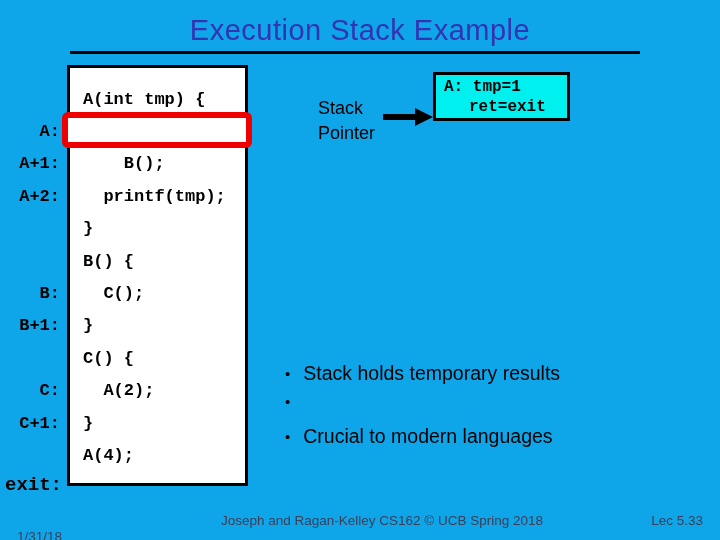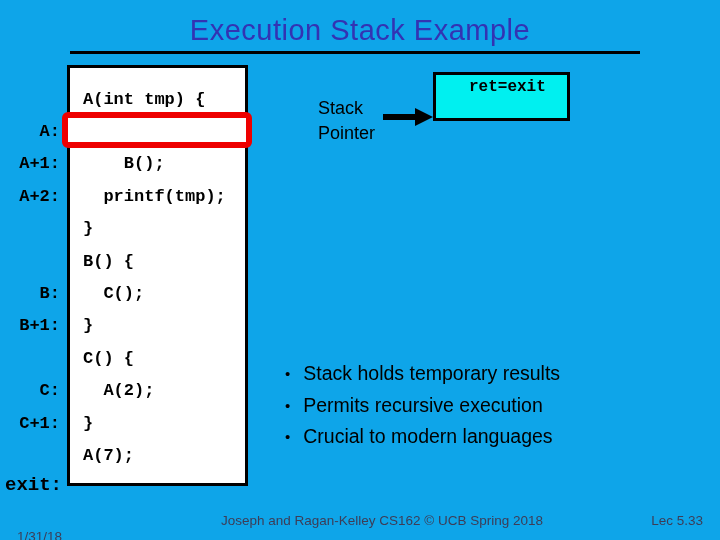--- a/index.html
+++ b/index.html
@@ -102,46 +102,46 @@
       <div class="code-row">
         <span class="row-label">C:</span>
         <span class="row-code">  A(2);</span>
       </div>
       <div class="code-row">
         <span class="row-label">C+1:</span>
         <span class="row-code">}</span>
       </div>
       <div class="code-row">
         <span class="row-label"></span>
-        <span class="row-code">A(7);</span>
+        <span class="row-code">A(4);</span>
       </div>
     </div>
 
     <div class="exit-label">exit:</div>
   </div>
 
   <div class="stack-pointer">
     <div>Stack</div>
     <div>Pointer</div>
   </div>
   <div class="arrow-shaft"></div>
   <div class="arrow-head"></div>
 
   <div class="stack-frame">
+    <div>A: tmp=1</div>
     <div class="frame-line2">ret=exit</div>
   </div>
 
   <ul class="bullets">
     <li>
       <span class="dot">•</span>
       <span>Stack holds temporary results</span>
     </li>
     <li>
       <span class="dot">•</span>
-      <span>Permits recursive execution</span>
     </li>
     <li>
       <span class="dot">•</span>
       <span>Crucial to modern languages</span>
     </li>
   </ul>
 
   <div class="footer">
     <span class="footer-date">1/31/18</span>
     <span class="footer-course">Joseph and Ragan-Kelley CS162 © UCB Spring 2018</span>

